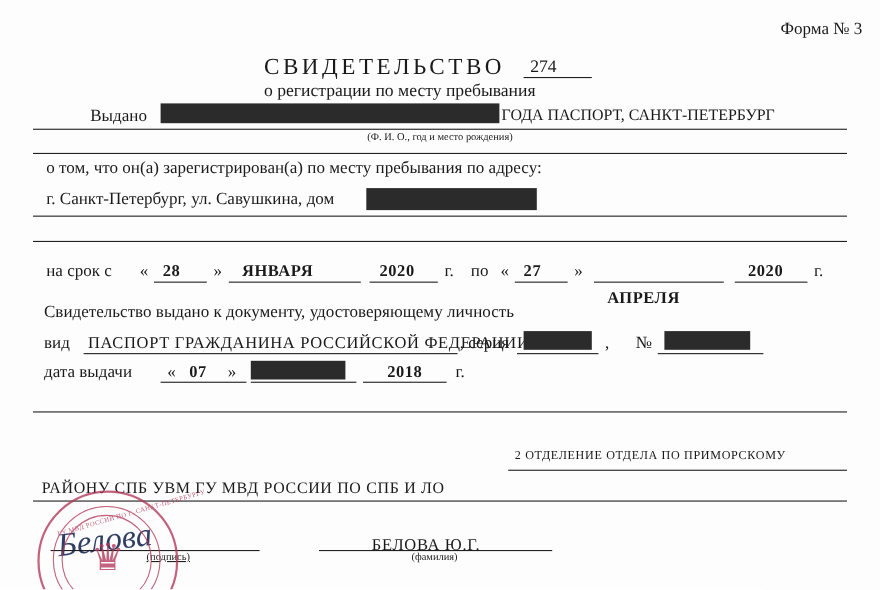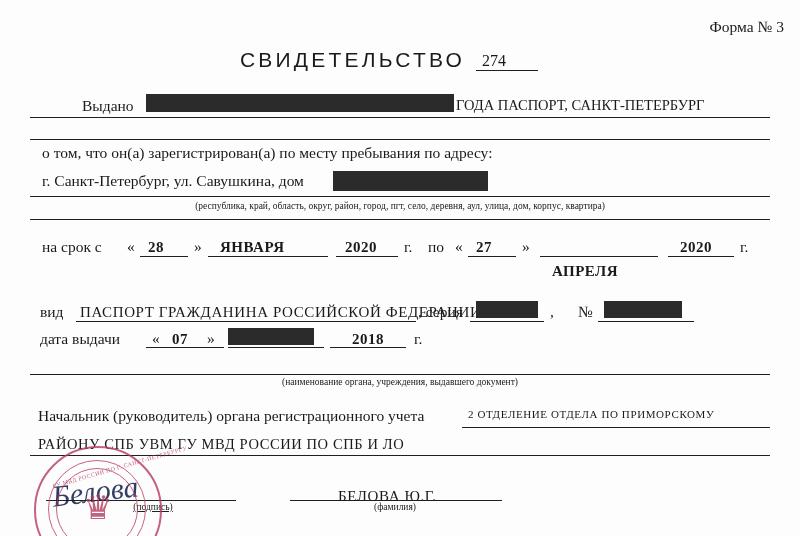--- a/index.html
+++ b/index.html
@@ -41,21 +41,21 @@
     letter-spacing: 0.6px;
     white-space: nowrap;
   }
   .form-no {
     font-size: 15.5px;
     font-family: "Liberation Serif", serif;
   }
   .title-main {
     font-size: 21px;
     letter-spacing: 3.2px;
-    font-family: Liberation Sans, sans-serif;
+    font-family: Liberation Serif, serif;
   }
   .title-sub {
     font-size: 16px;
     font-family: "Liberation Serif", serif;
   }
   .num-hand {
     font-size: 16px;
     font-family: "Liberation Serif", serif;
   }
   .date-val {
@@ -133,35 +133,36 @@
 <body>
 
 <div id="page">
 
   <div class="abs form-no" style="right:16px; top:18px;">Форма № 3</div>
 
   <div class="abs title-main" style="left:240px; top:48px;">СВИДЕТЕЛЬСТВО</div>
   <div class="abs num-hand" style="left:482px; top:52px;">274</div>
   <div class="line" style="left:476px; top:70px; width:62px;"></div>
 
+  <div class="abs title-sub" style="left:240px; top:74px;">о регистрации по месту пребывания</div>
 
   <div class="abs label" style="left:82px; top:97px;">Выдано</div>
   <div class="redact" style="left:146px; top:94px; width:308px; height:18px;"></div>
   <div class="abs label" style="left:456px; top:97px; font-size:14.5px;">ГОДА ПАСПОРТ, САНКТ-ПЕТЕРБУРГ</div>
   <div class="line" style="left:30px; top:117px; width:740px;"></div>
 
+  <div class="abs tiny" style="left:30px; top:120px; width:740px;">(Ф. И. О., год и место рождения)</div>
   <div class="line" style="left:30px; top:139px; width:740px;"></div>
 
   <div class="abs label" style="left:42px; top:144px;text-align:right;">о том, что он(а) зарегистрирован(а) по месту пребывания по адресу:</div>
 
   <div class="abs label" style="left:42px; top:172px;">г. Санкт-Петербург, ул. Савушкина, дом</div>
   <div class="redact" style="left:333px; top:171px; width:155px; height:20px;"></div>
   <div class="line" style="left:30px; top:196px; width:740px;"></div>
 
-  <div class="abs tiny" style="left:30px; top:201px; width:740px;">(республика, край, область, округ, район, город, пгт, село, деревня, аул, улица, дом, корпус, квартира)</div>
   <div class="line" style="left:30px; top:219px; width:740px;"></div>
 
   <div class="abs label" style="left:42px; top:238px;">на срок с</div>
   <div class="abs quote" style="left:127px; top:238px;">«</div>
   <div class="abs date-val" style="left:148px; top:239px;text-align:right;">28</div>
   <div class="line" style="left:140px; top:256px; width:48px;"></div>
   <div class="abs quote" style="left:194px; top:238px;">»</div>
   <div class="abs date-val" style="left:220px; top:239px;">ЯНВАРЯ</div>
   <div class="line" style="left:208px; top:256px; width:120px;"></div>
   <div class="abs date-val" style="left:345px; top:239px;">2020</div>
@@ -171,20 +172,21 @@
   <div class="abs quote" style="left:455px; top:238px;">«</div>
   <div class="abs date-val" style="left:476px; top:239px;">27</div>
   <div class="line" style="left:468px; top:256px; width:48px;"></div>
   <div class="abs quote" style="left:522px; top:238px;">»</div>
   <div class="abs date-val" style="left:552px; top:239px;margin-top:24px;">АПРЕЛЯ</div>
   <div class="line" style="left:540px; top:256px; width:118px;"></div>
   <div class="abs date-val" style="left:680px; top:239px;">2020</div>
   <div class="line" style="left:668px; top:256px; width:66px;"></div>
   <div class="abs label" style="left:740px; top:238px;">г.</div>
 
+  <div class="abs label" style="left:40px; top:275px;">Свидетельство выдано к документу, удостоверяющему личность</div>
 
   <div class="abs label" style="left:40px; top:303px;">вид</div>
   <div class="abs label-sp" style="left:80px; top:304px;">ПАСПОРТ ГРАЖДАНИНА РОССИЙСКОЙ ФЕДЕРАЦИИ</div>
   <div class="line" style="left:76px; top:321px; width:340px;"></div>
   <div class="abs label" style="left:418px; top:303px;">, серия</div>
   <div class="redact" style="left:476px; top:301px; width:62px; height:17px;"></div>
   <div class="line" style="left:470px; top:321px; width:74px;"></div>
   <div class="abs label" style="left:550px; top:303px;">,</div>
   <div class="abs label" style="left:578px; top:303px;">№</div>
   <div class="redact" style="left:604px; top:301px; width:78px; height:17px;"></div>
@@ -195,23 +197,21 @@
   <div class="abs date-val" style="left:172px; top:331px;">07</div>
   <div class="abs quote" style="left:207px; top:330px;">»</div>
   <div class="line" style="left:146px; top:347px; width:78px;"></div>
   <div class="redact" style="left:228px; top:328px; width:86px; height:17px;"></div>
   <div class="line" style="left:228px; top:347px; width:96px;"></div>
   <div class="abs date-val" style="left:352px; top:331px;">2018</div>
   <div class="line" style="left:330px; top:347px; width:76px;"></div>
   <div class="abs label" style="left:414px; top:330px;">г.</div>
 
   <div class="line" style="left:30px; top:374px; width:740px;"></div>
-  <div class="abs tiny" style="left:30px; top:377px; width:740px;">(наименование органа, учреждения, выдавшего документ)</div>
-
-  <div class="abs label" style="left:38px; top:407px;">Начальник (руководитель) органа регистрационного учета</div>
+
   <div class="abs label-sp" style="left:468px; top:408px; font-size:11px;">2 ОТДЕЛЕНИЕ ОТДЕЛА  ПО ПРИМОРСКОМУ</div>
   <div class="line" style="left:462px; top:427px; width:308px;"></div>
   <div class="abs label-sp" style="left:38px; top:436px; font-size:14.5px;">РАЙОНУ СПБ УВМ  ГУ  МВД  РОССИИ  ПО СПБ  И  ЛО</div>
   <div class="line" style="left:30px; top:455px; width:740px;"></div>
 
   <div id="signature">Белова</div>
 
   <div class="line" style="left:46px; top:500px; width:190px;"></div>
   <div class="abs tiny" style="left:98px; top:502px; width:110px;text-decoration:underline;">(подпись)</div>
 

